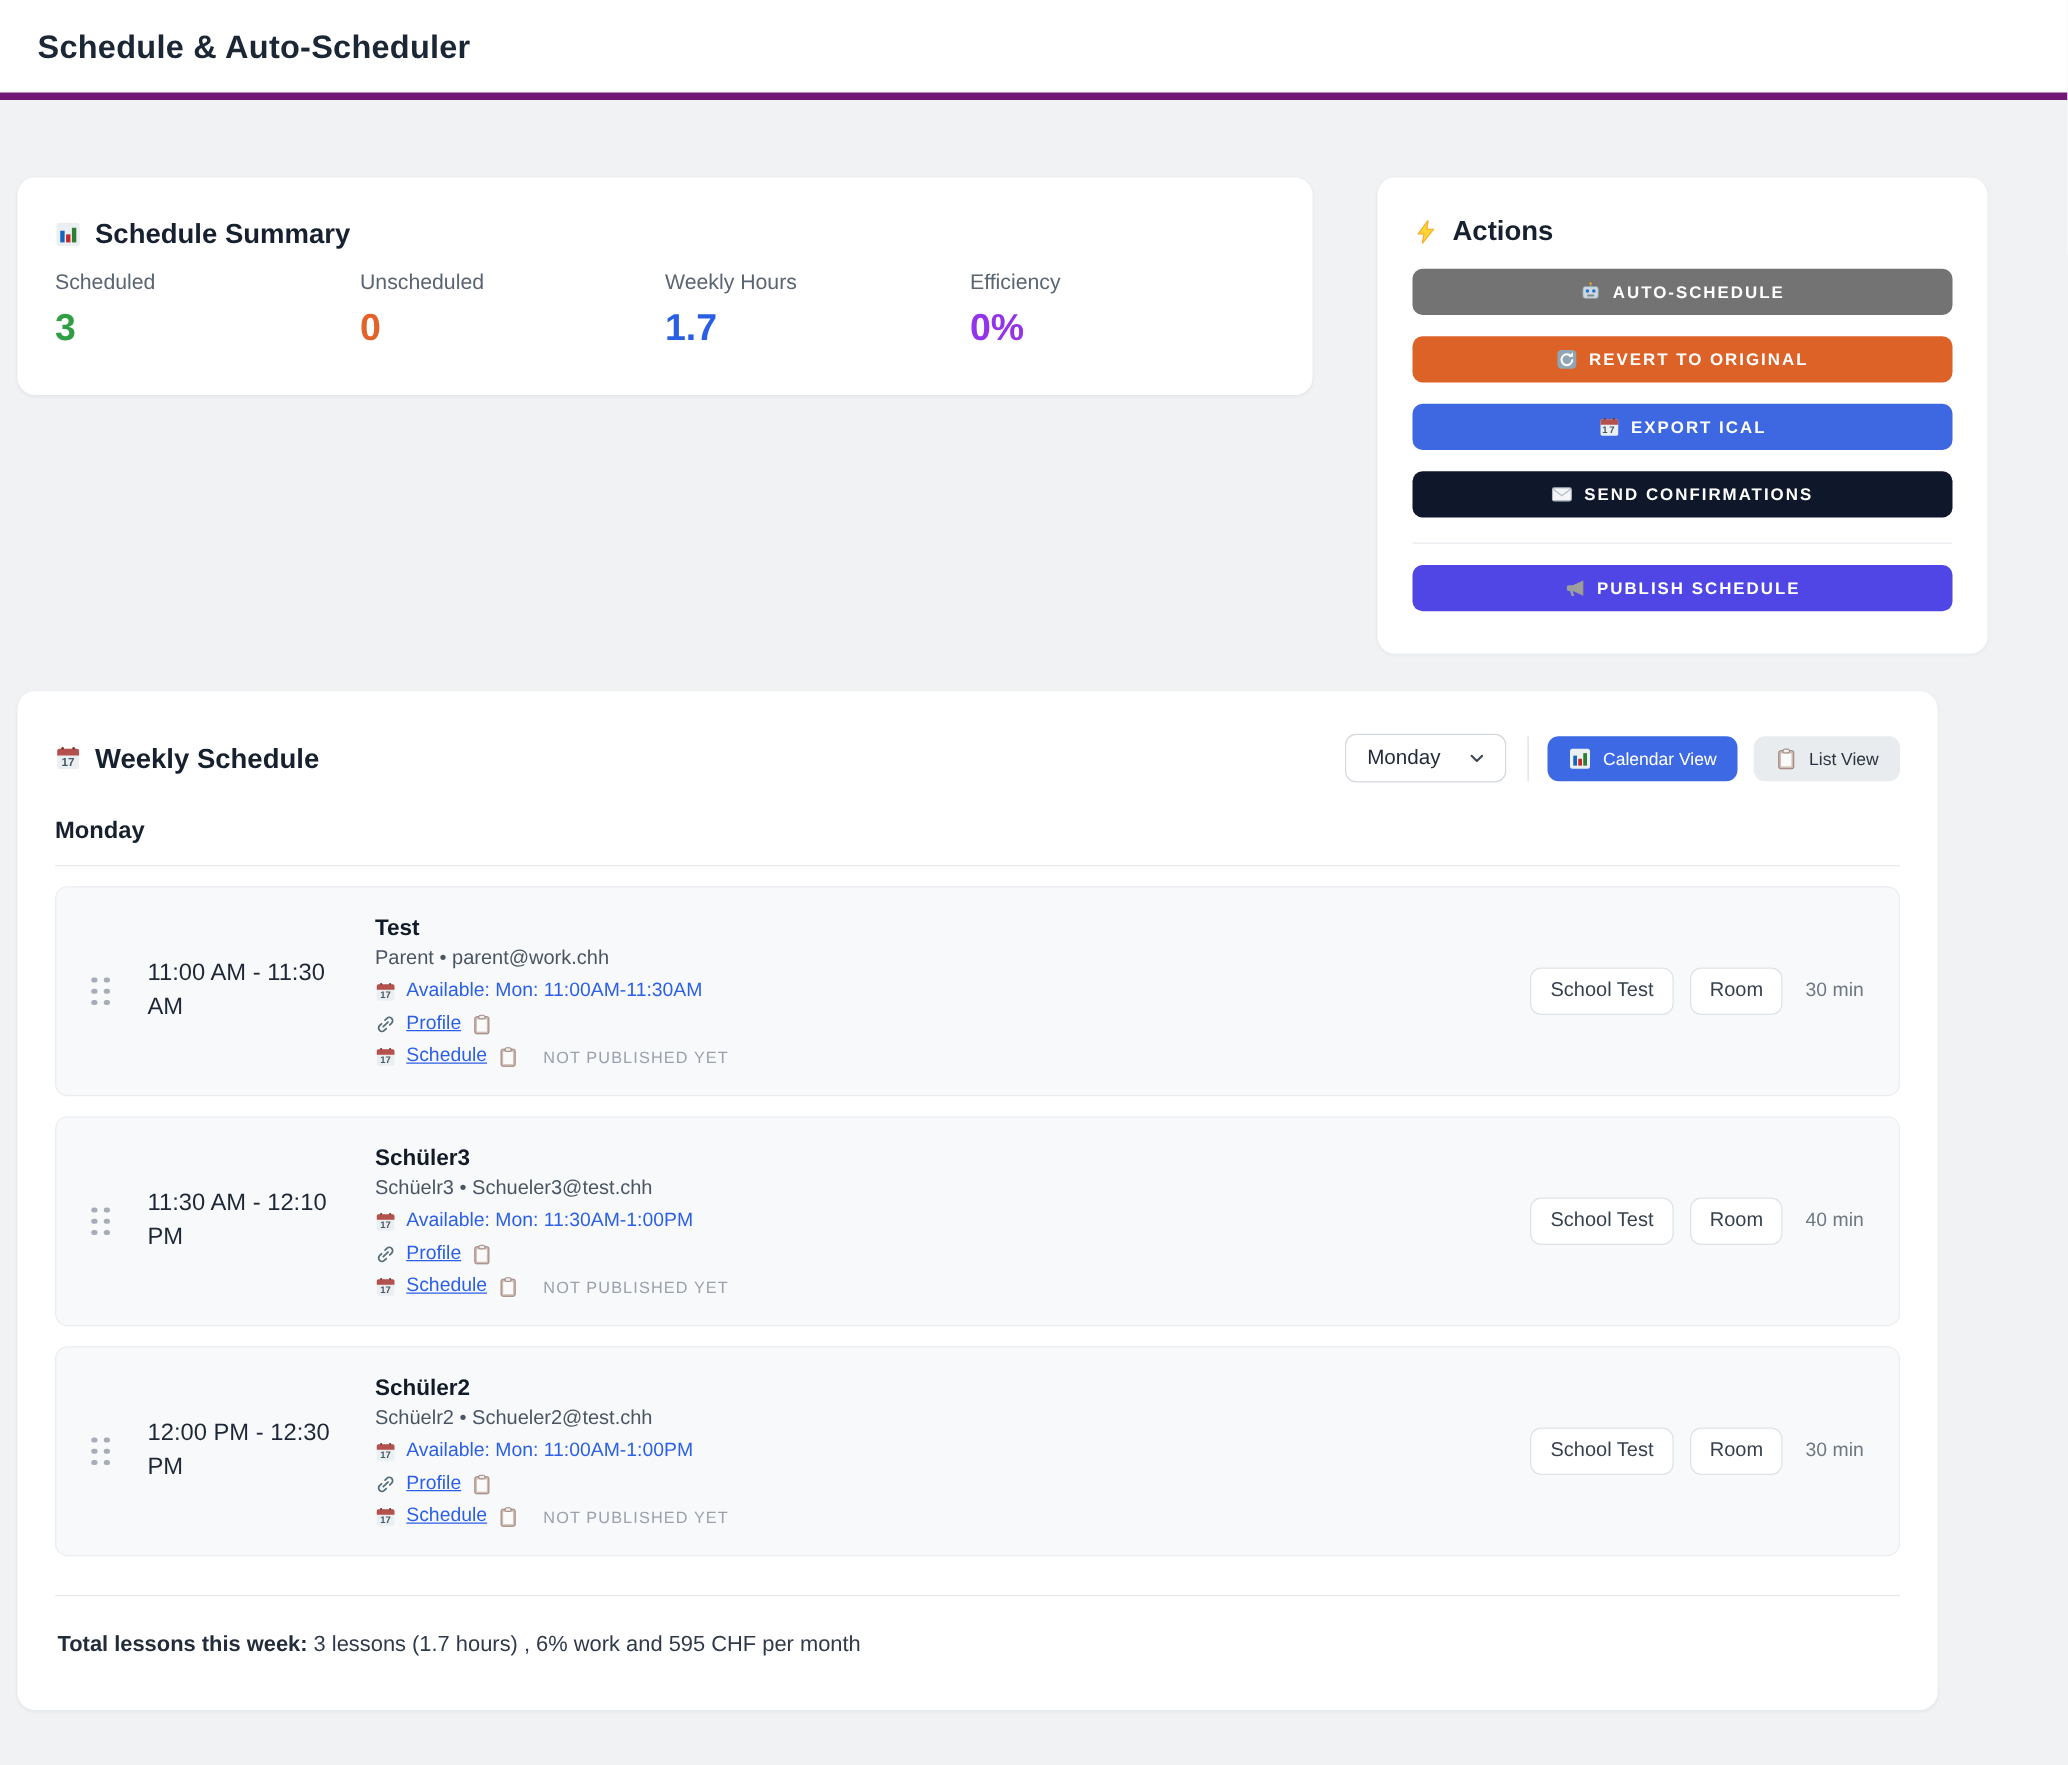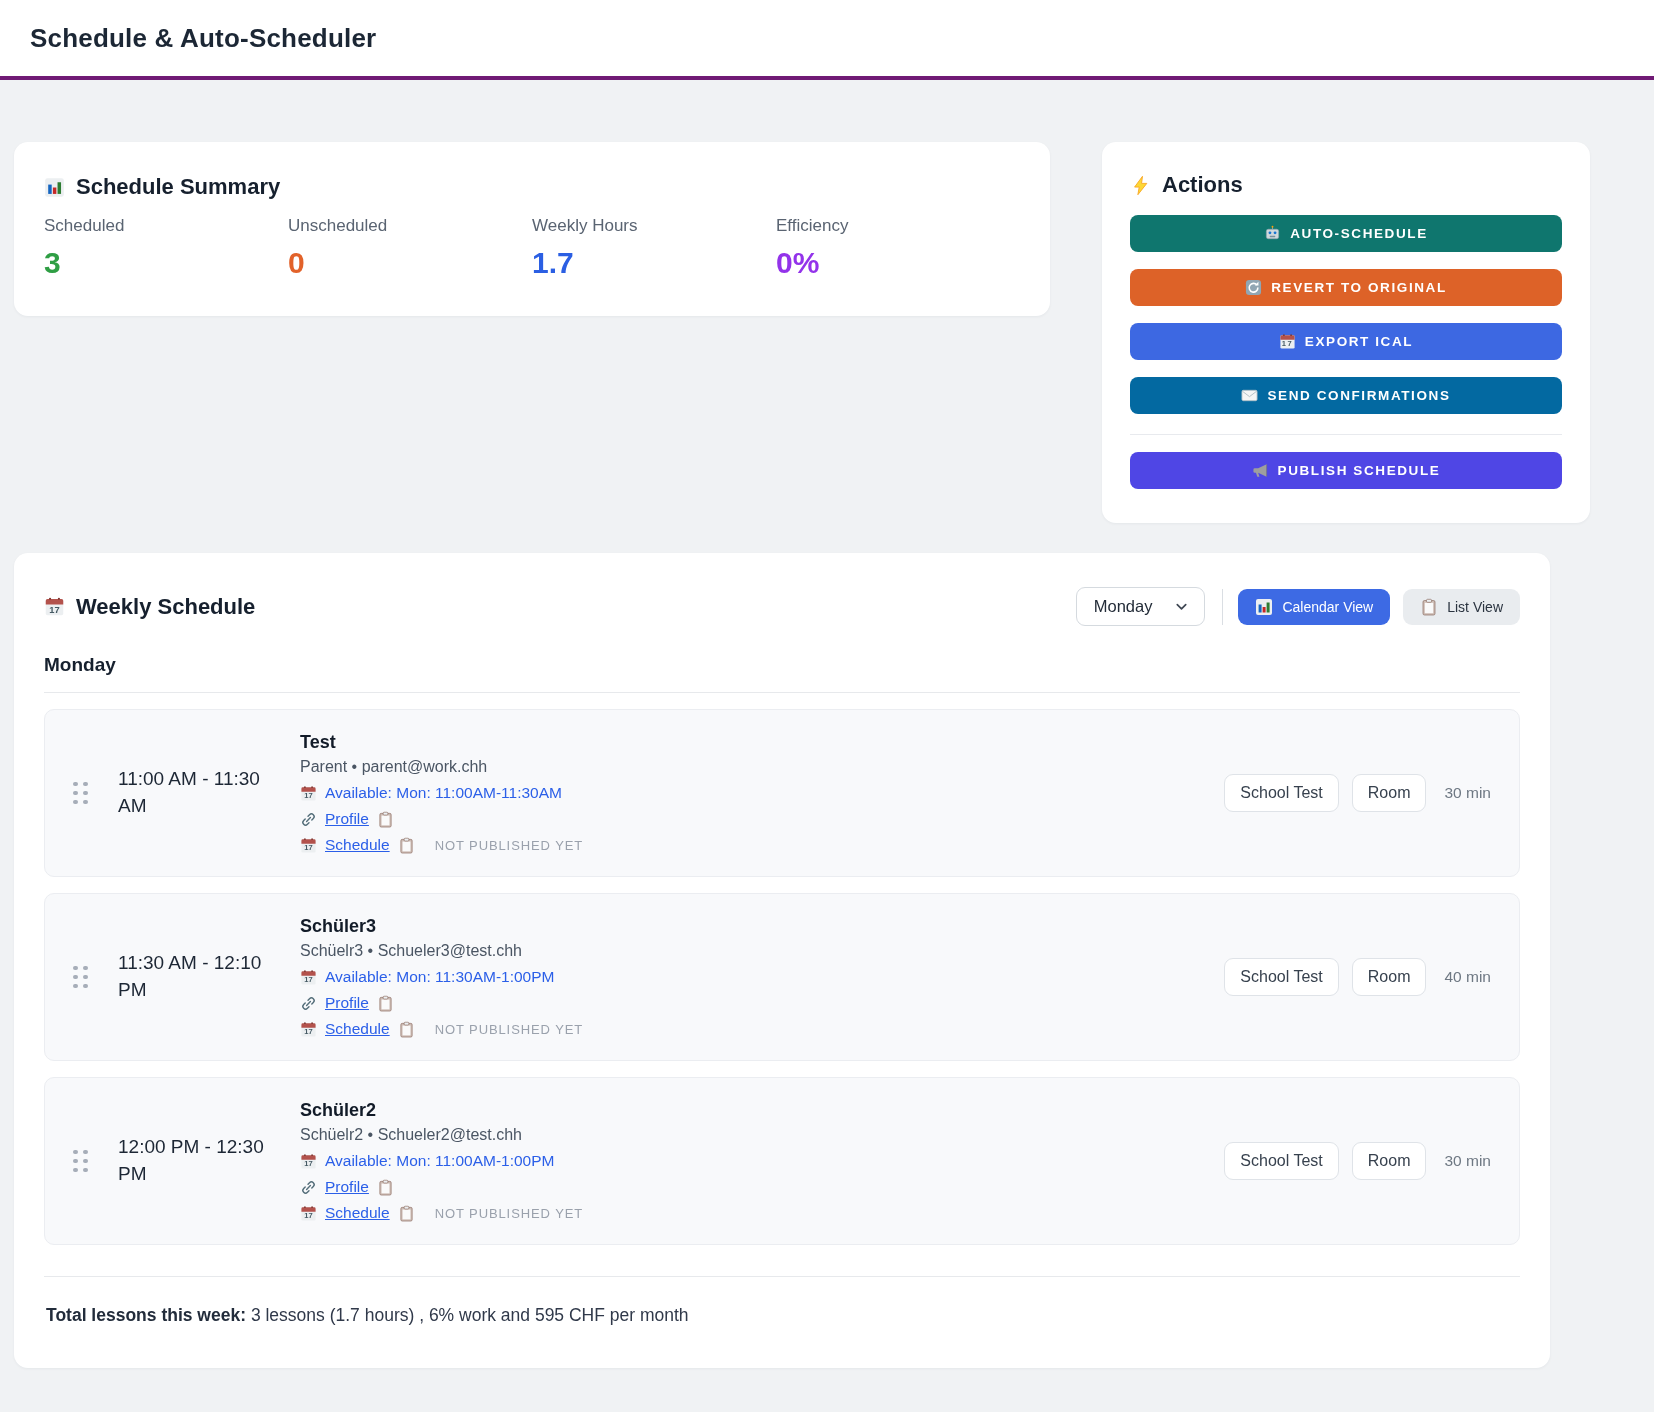--- a/index.html
+++ b/index.html
@@ -5,21 +5,21 @@
   * { margin:0; padding:0; box-sizing:border-box; }
   html,body { width:1654px; }
   body {
     min-height:1412px;
     background:#f0f2f4;
     font-family:"Liberation Sans","DejaVu Sans",sans-serif;
     color:#1f2937;
   }
   .topbar {
     height:80px; background:#ffffff; display:flex; align-items:center;
-    padding-left:30px; border-bottom:4px solid #701a75;
+    padding-left:30px; border-bottom:6px solid #701a75;
   }
   .topbar h1 { font-size:26px; font-weight:700; color:#1c2735; letter-spacing:0.2px; }
 
   .content { width:1536px; margin-left:14px; padding-top:62px; }
 
   .row-top { display:flex; gap:52px; align-items:flex-start; }
 
   .card {
     background:#ffffff; border-radius:14px;
     box-shadow:0 1px 3px rgba(20,30,50,0.05);
@@ -147,21 +147,21 @@
     <div class="card actions-card">
       <div class="card-title">
         <span class="ci">
             <svg viewBox="0 0 16 16" style="width: 100%; height: 100%;">
               <path d="M9.5 1 L3.5 9.2 H7 L6 15 L12.8 6.4 H8.8 Z" fill="#fdd835" stroke="#f9a825" stroke-width="0.7"></path>
             </svg>
           </span>
         <span>Actions</span>
       </div>
       <div id="actions-list">
-  <button class="action-btn" style="background-color: #0f766e;">
+  <button class="action-btn" style="background-color: #737373;">
     <span class="ic">
               <svg viewBox="0 0 18 18" style="width: 100%; height: 100%;">
                 <line x1="9" y1="2.2" x2="9" y2="4.5" stroke="#90a4ae" stroke-width="1"></line>
                 <circle cx="9" cy="1.8" r="1" fill="#ffa000"></circle>
                 <rect x="2.5" y="4.5" width="13" height="10" rx="2" fill="#cfd8dc" stroke="#90a4ae" stroke-width="0.7"></rect>
                 <circle cx="6.3" cy="8.3" r="1.5" fill="#1976d2"></circle>
                 <circle cx="11.7" cy="8.3" r="1.5" fill="#1976d2"></circle>
                 <rect x="6" y="11.3" width="6" height="1.6" rx="0.8" fill="#78909c"></rect>
               </svg>
             </span>
@@ -185,21 +185,21 @@
                 <rect x="1.5" y="2.5" width="15" height="14" rx="1.5" fill="#eceff1"></rect>
                 <path d="M1.5 4 a1.5 1.5 0 0 1 1.5 -1.5 h12 a1.5 1.5 0 0 1 1.5 1.5 v3.2 h-15 z" fill="#b3524c"></path>
                 <circle cx="5.2" cy="2.3" r="0.9" fill="#7c342f"></circle>
                 <circle cx="12.8" cy="2.3" r="0.9" fill="#7c342f"></circle>
                 <text x="9" y="14.2" font-size="8" text-anchor="middle" fill="#455a64" font-family="inherit" font-weight="bold">17</text>
               </svg>
             </span>
     <span>EXPORT ICAL</span>
   </button>
 
-  <button class="action-btn" style="background-color: #0369a1;">
+  <button class="action-btn" style="background-color: #0f172a;">
     <span class="ic">
               <svg viewBox="0 0 18 18" style="width: 100%; height: 100%;">
                 <rect x="1" y="3.5" width="16" height="11" rx="1.5" fill="#f5f5f5" stroke="#b0bec5" stroke-width="0.9"></rect>
                 <path d="M1.5 4.5 L9 10.2 L16.5 4.5" fill="none" stroke="#b0bec5" stroke-width="1"></path>
               </svg>
             </span>
     <span>SEND CONFIRMATIONS</span>
   </button>
 <div class="action-divider"></div>
   <button class="action-btn" style="background-color: rgb(79, 70, 229);">

